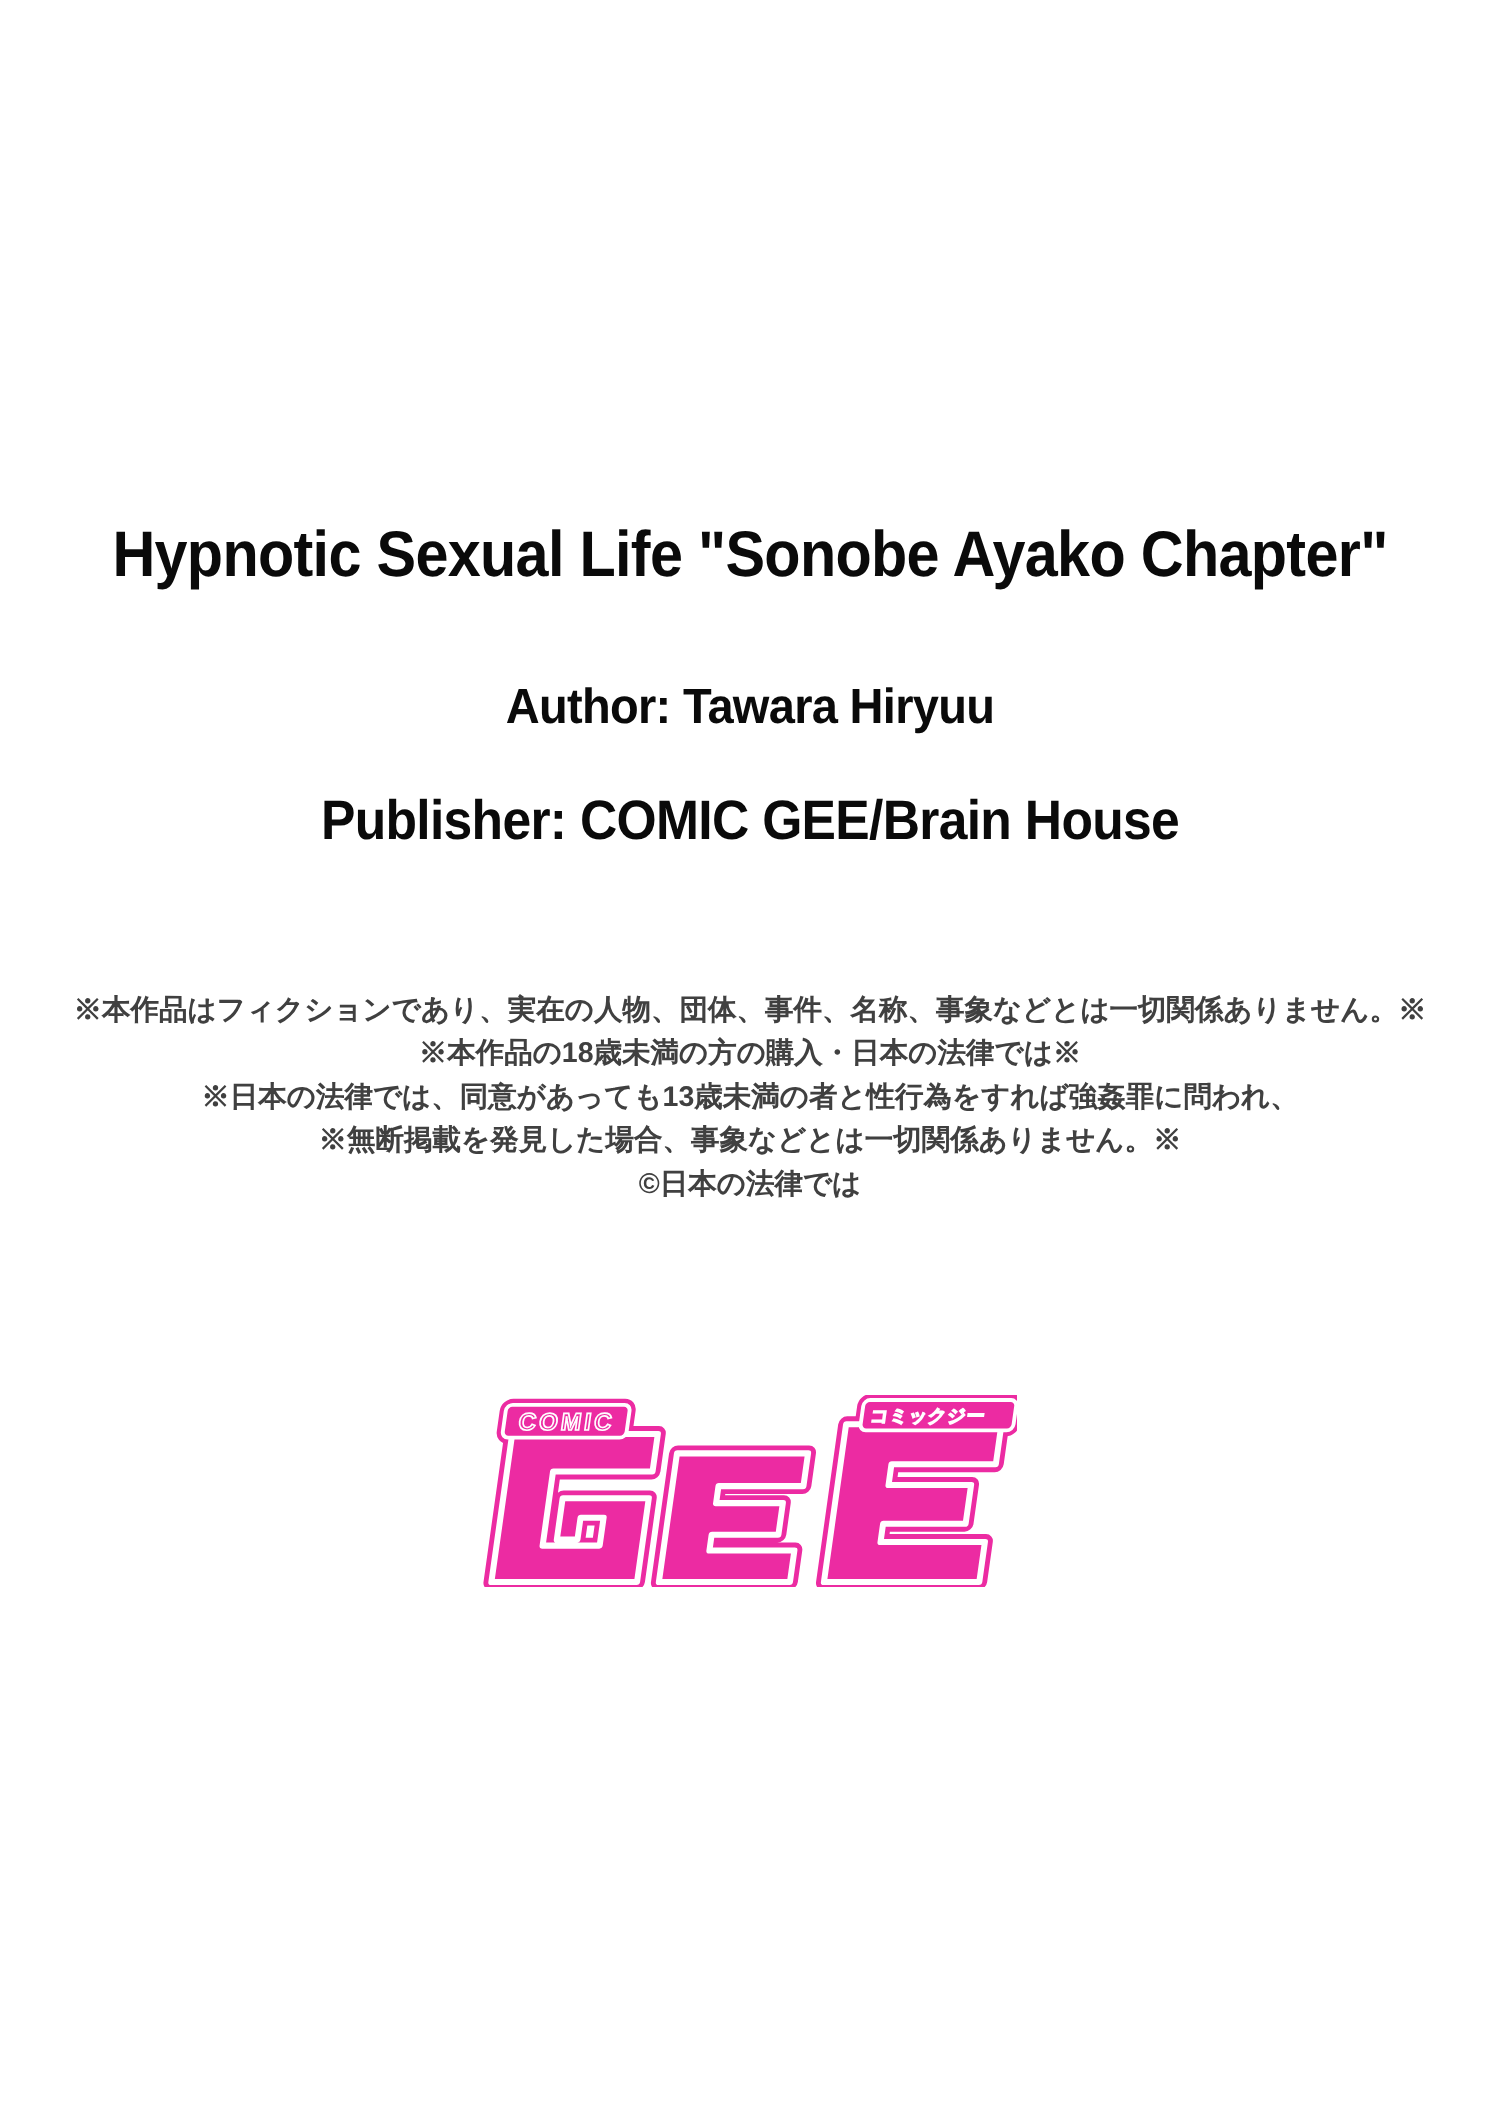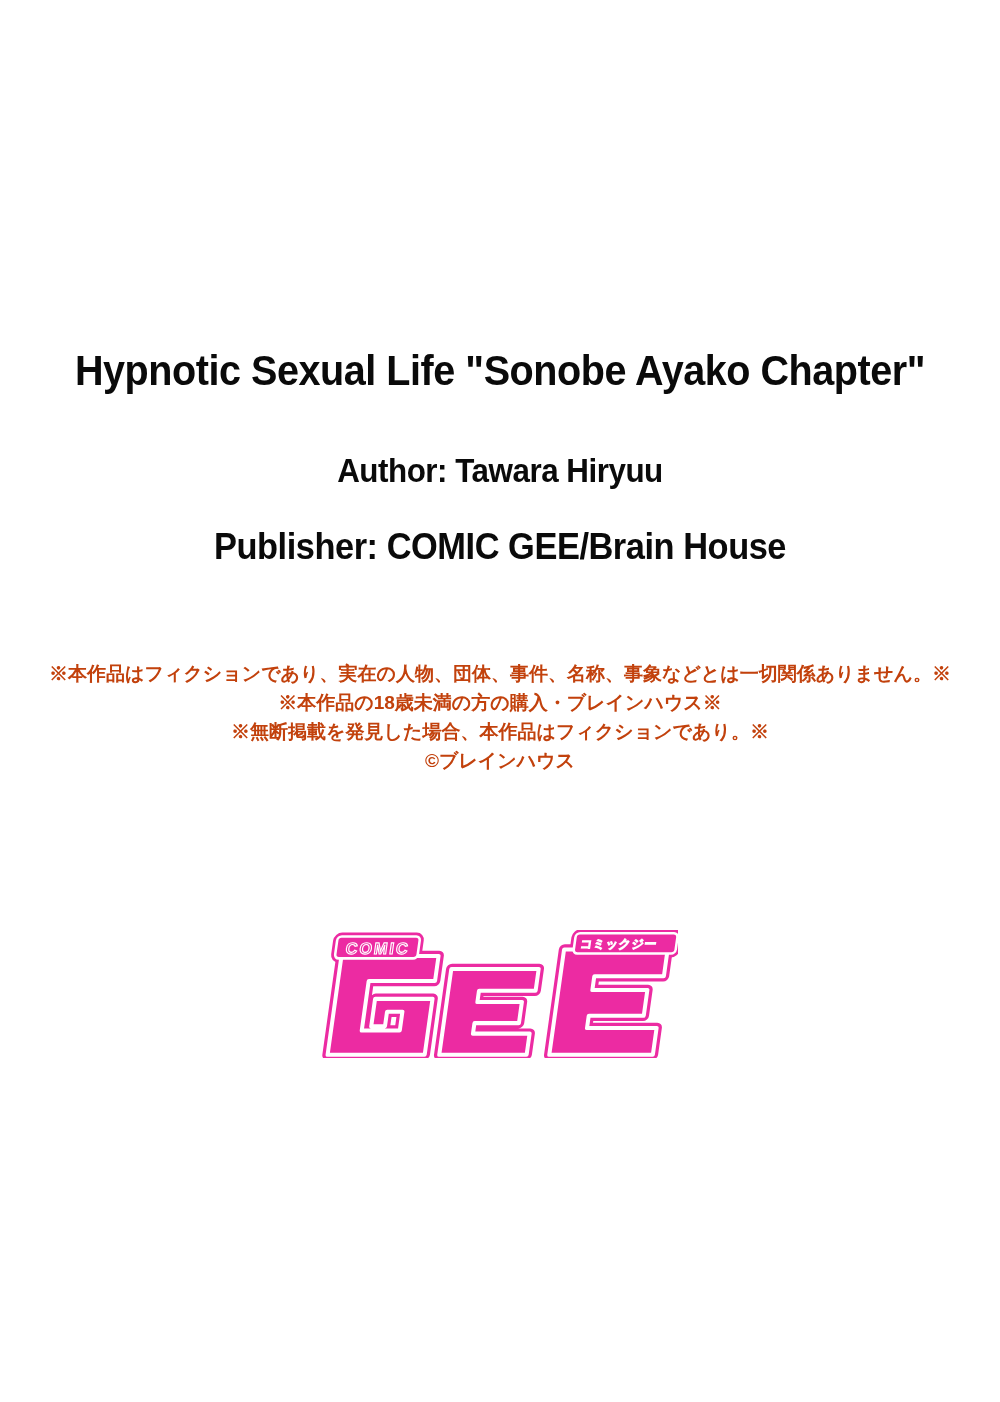--- a/index.html
+++ b/index.html
@@ -37,21 +37,21 @@
     letter-spacing:-0.5px;
     transform:scaleX(0.93);
     transform-origin:500px 50%;
   }
   .disclaimer{
     position:absolute;top:659px;left:0;width:1000px;
     text-align:center;
     font-size:19px;
     font-weight:bold;
     line-height:29px;
-    color:#c2410c;
+    color:#404040;
   }
   .disclaimer div{white-space:nowrap;}
   .logo-wrap{
     position:absolute;left:322px;top:930px;
     width:356px;height:128px;
   }
   .logo-wrap svg{display:block;width:356px;height:128px;}
   .halo{fill:#EC2BA2;stroke:#EC2BA2;stroke-width:13;stroke-linejoin:round;}
   .lbody{fill:#EC2BA2;stroke:#ffffff;stroke-width:5;stroke-linejoin:round;}
   .tab-halo{fill:#EC2BA2;stroke:#EC2BA2;stroke-width:10;stroke-linejoin:round;}
@@ -71,23 +71,24 @@
 <div class="page">
 
   <div class="center-line book-title">Hypnotic Sexual Life "Sonobe Ayako Chapter"</div>
 
   <div class="center-line author-line">Author: Tawara Hiryuu</div>
 
   <div class="center-line publisher-line">Publisher: COMIC GEE/Brain House</div>
 
   <div class="disclaimer">
     <div>※本作品はフィクションであり、実在の人物、団体、事件、名称、事象などとは一切関係ありません。※</div>
-    <div>※本作品の18歳未満の方の購入・ブレインハウス※</div>
-    <div>※無断掲載を発見した場合、本作品はフィクションであり。※</div>
-    <div>©ブレインハウス</div>
+    <div>※本作品の18歳未満の方の購入・日本の法律では※</div>
+    <div>※日本の法律では、同意があっても13歳未満の者と性行為をすれば強姦罪に問われ、</div>
+    <div>※無断掲載を発見した場合、事象などとは一切関係ありません。※</div>
+    <div>©日本の法律では</div>
   </div>
 
   <div class="logo-wrap">
 
     <svg viewBox="0 0 440 158" xmlns="http://www.w3.org/2000/svg">
       <g transform="translate(18,4) skewX(-8)">
 
         <path class="halo" transform="translate(10,28)" d="M0,0 L120,0 L120,31 L38,31 L38,92 L85,92 L85,69 L66,69 L66,87 L49,87 L49,53 L120,53 L120,122 L0,122 Z"></path>
         <path class="halo" transform="translate(148,44)" d="M0,0 L108,0 L108,27 L38,27 L38,41 L93,41 L93,67 L38,67 L38,80 L108,80 L108,106 L0,106 Z"></path>
         <path class="halo" transform="translate(284,20)" d="M0,0 L128,0 L128,33 L42,33 L42,50 L110,50 L110,82 L42,82 L42,97 L128,97 L128,130 L0,130 Z"></path>

